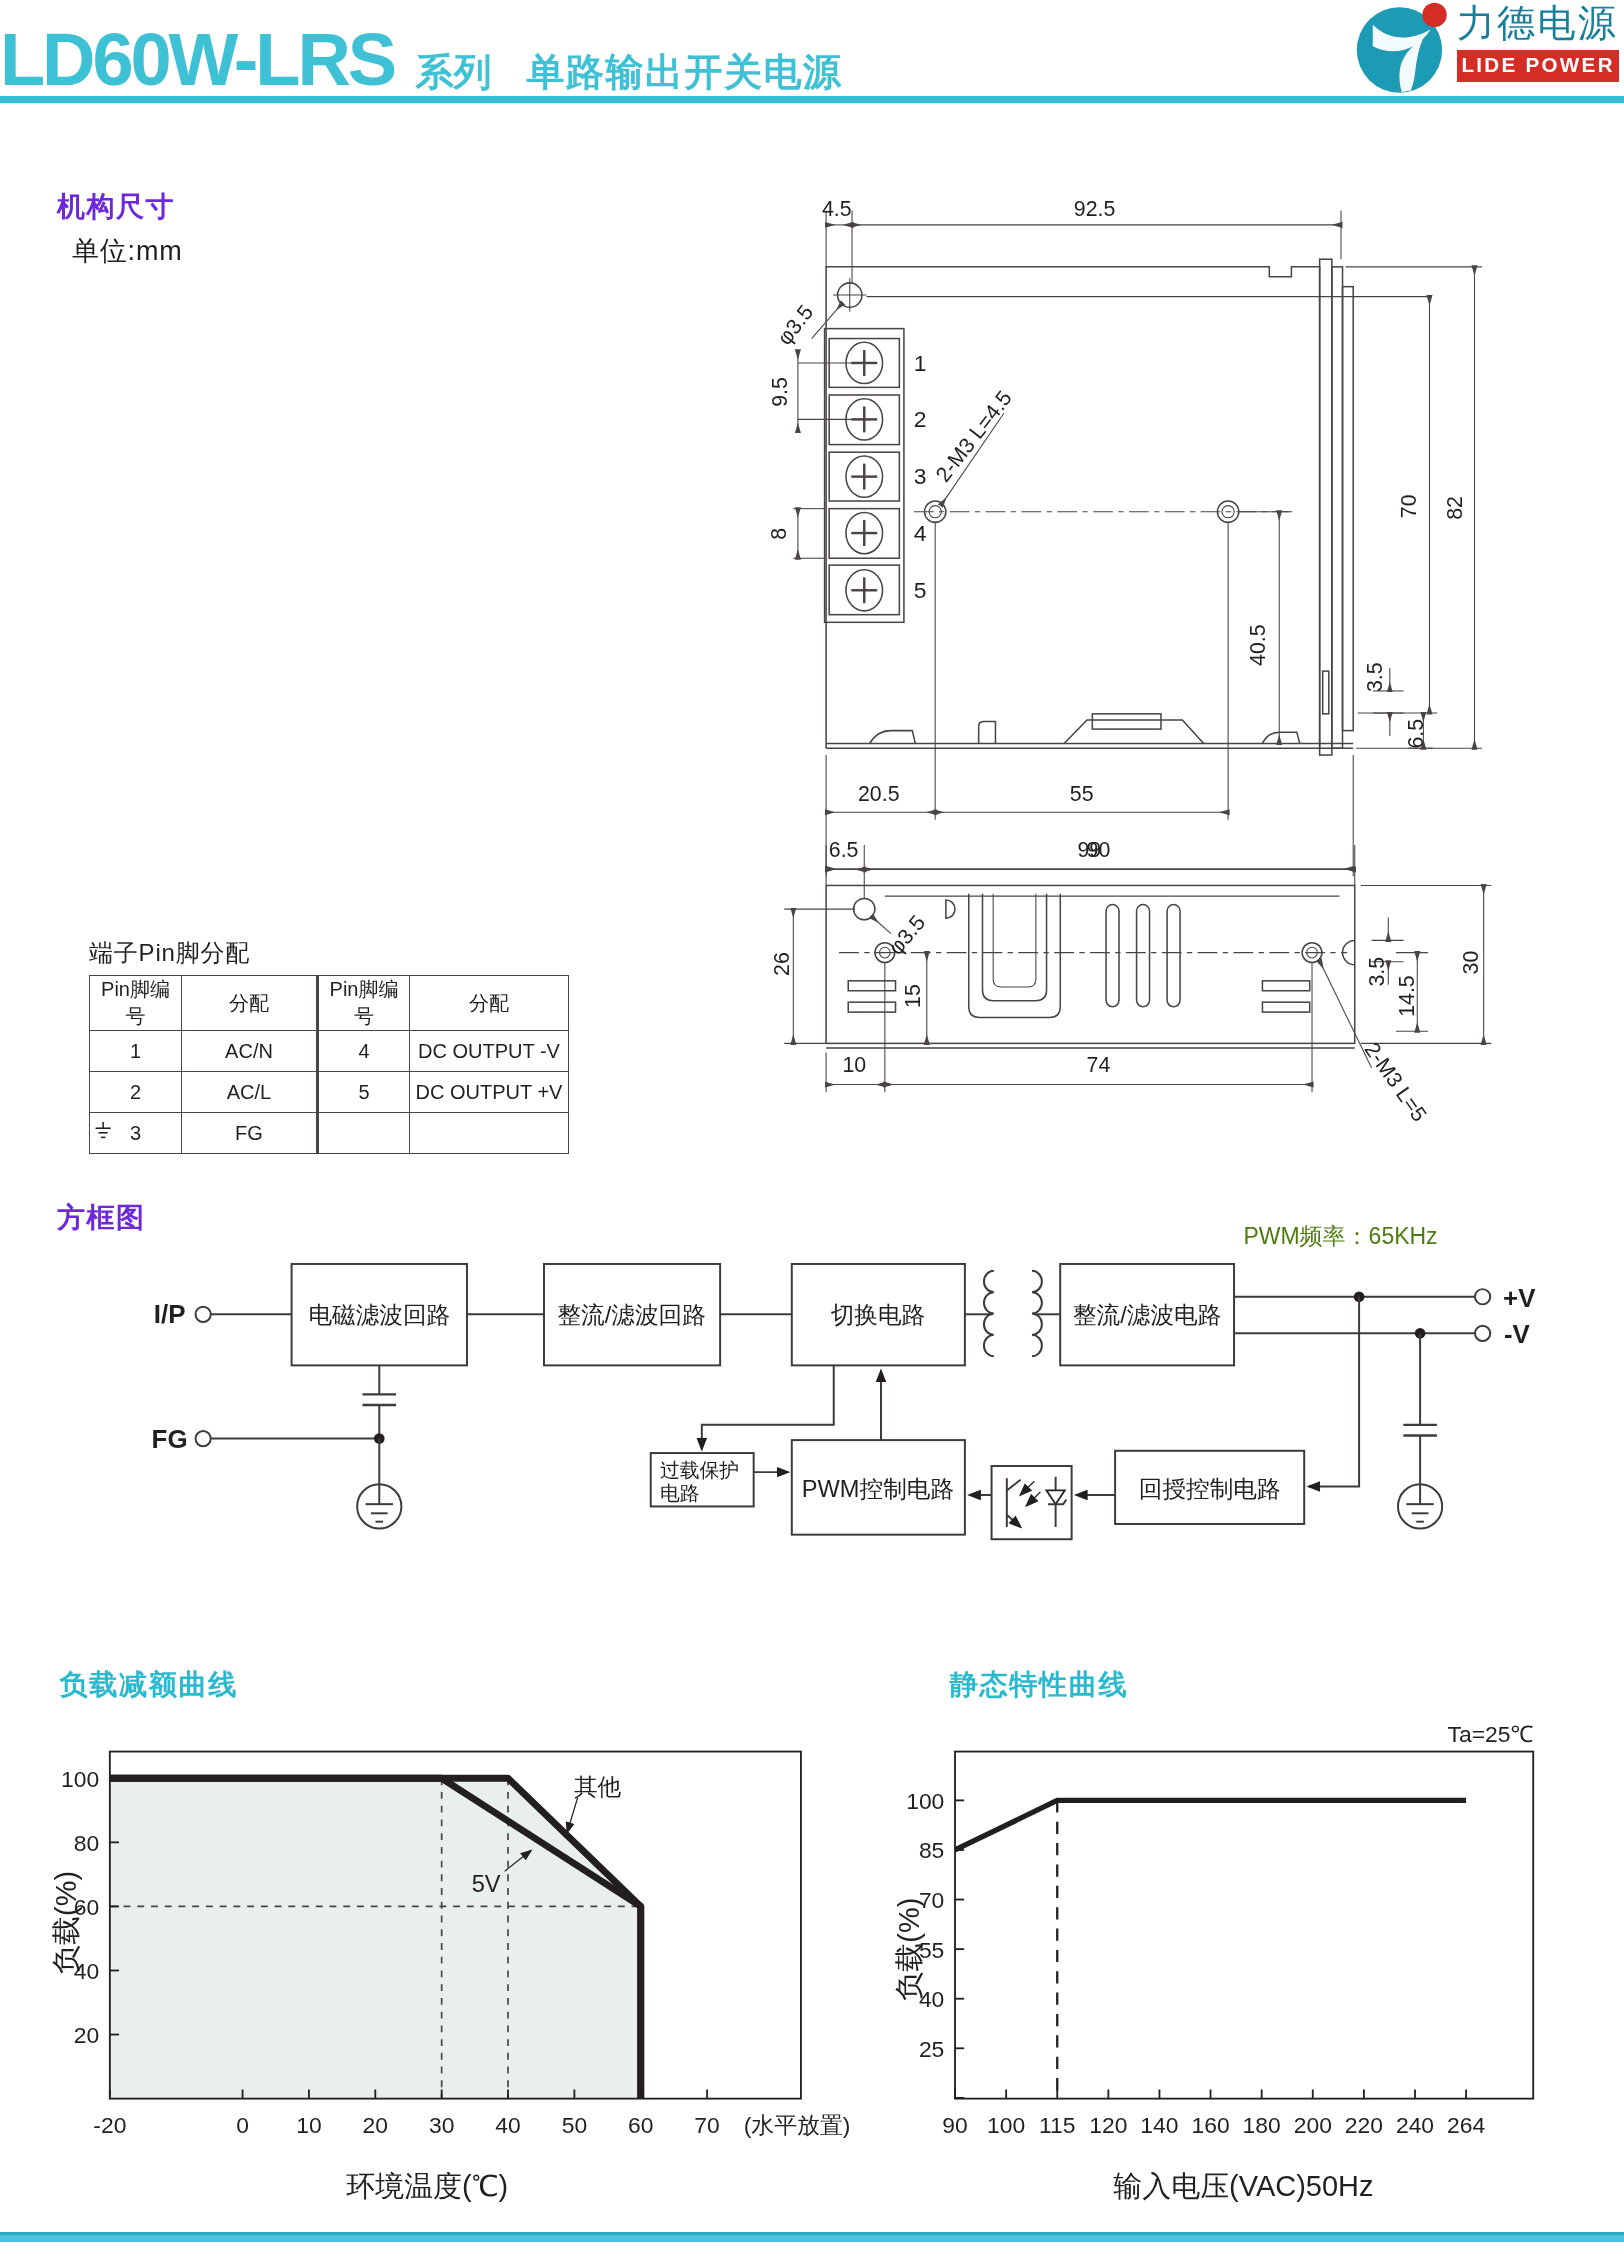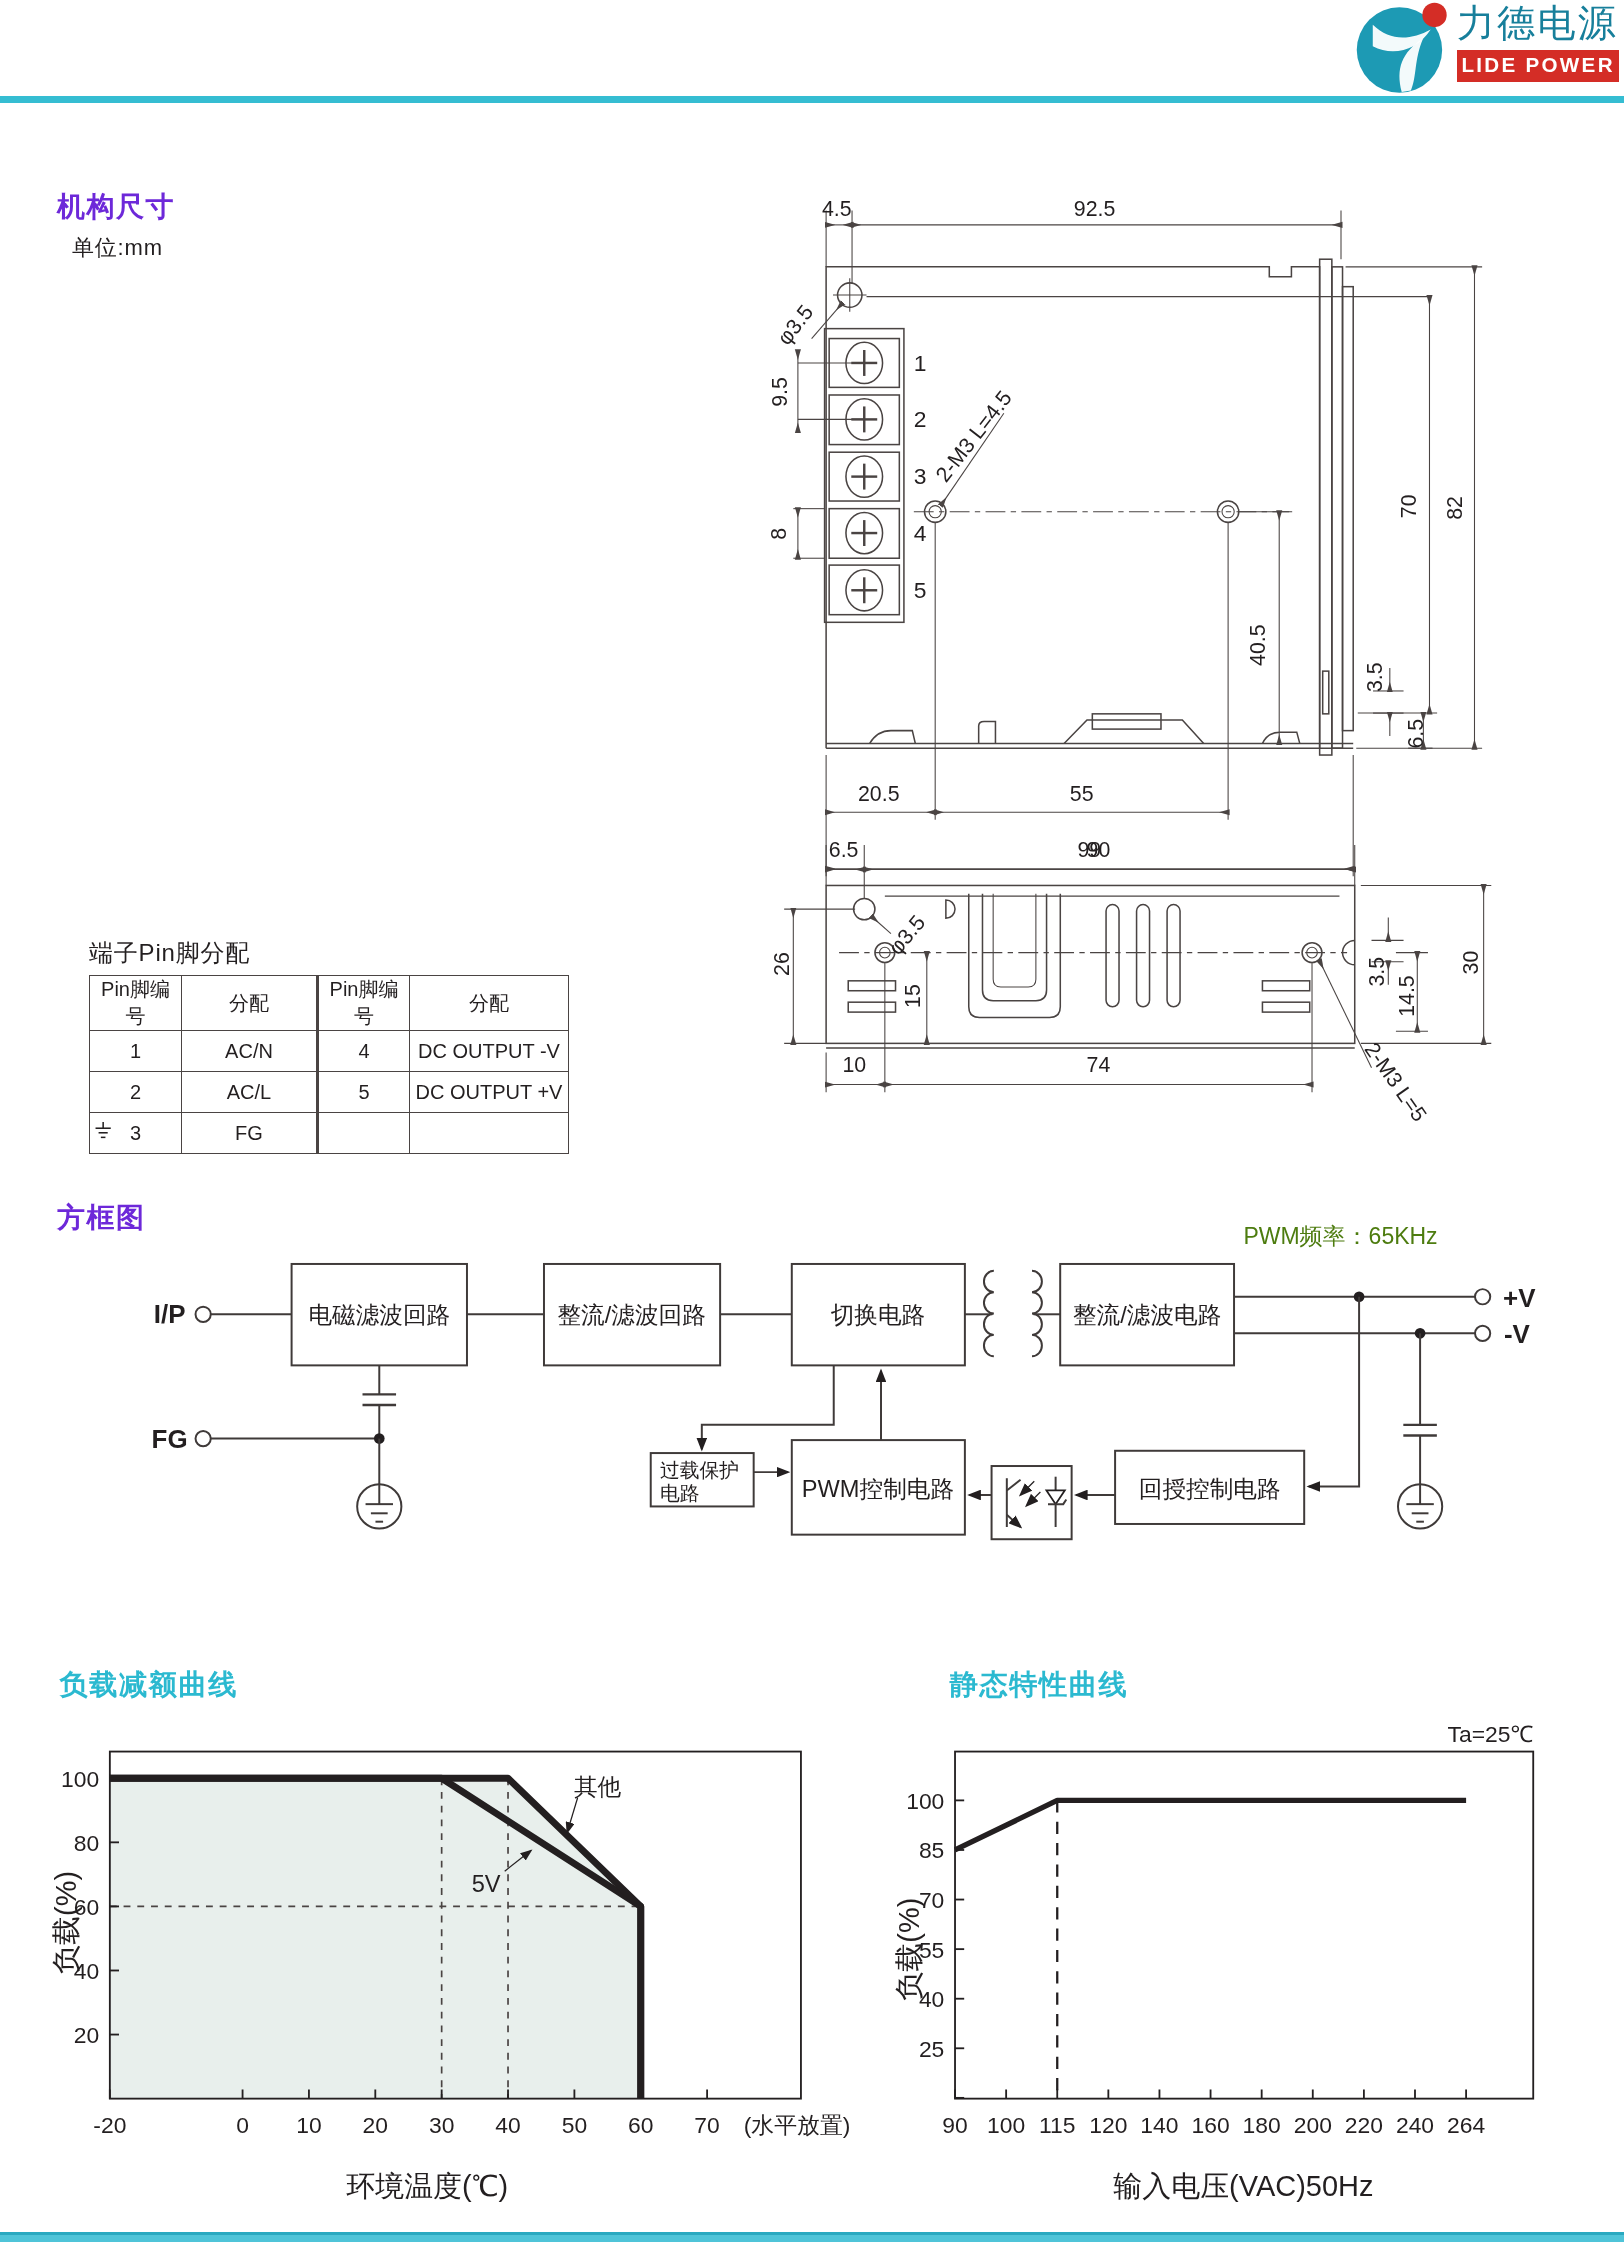--- a/index.html
+++ b/index.html
@@ -12,21 +12,21 @@
   #series-label{font-size:38px;font-weight:bold;color:#3ec1d5;margin-left:21.4px;}
   #subtitle{font-size:38px;font-weight:bold;color:#3ec1d5;margin-left:35px;letter-spacing:1.5px;}
   #header-rule{left:0;top:96px;width:1624px;height:6.9px;background:#35bdd2;}
   
   #logo{right:4.6px;top:1.5px;display:flex;align-items:flex-start;}
   #logo-text{margin-left:7.6px;}
   #logo-cn{font-family:"Liberation Serif",serif;font-weight:normal;font-size:38px;color:#177f9b;letter-spacing:2.3px;line-height:43px;}
   #logo-en-bar{margin-top:5px;background:#d42d26;color:#fff;font-weight:bold;font-size:20.6px;
                letter-spacing:2.3px;text-align:center;padding:3.8px 4.6px 4.6px 4.6px;}
   .sec-title{font-size:28px;font-weight:bold;color:#6d28d9;letter-spacing:1.5px;}
-  #unit-label{font-size:22px;color:#231f20;letter-spacing:0.8px;}
+  #unit-label{font-size:27px;color:#231f20;letter-spacing:0.8px;}
   #pwm-note{font-size:23px;color:#4d7c0f;text-align:center;}
   
   #pin-block{left:89px;top:937px;}
   #pin-title{font-size:24px;color:#231f20;margin-bottom:6.1px;letter-spacing:0.8px;}
   #pin-table{border-collapse:collapse;table-layout:fixed;}
   #pin-table td,#pin-table th{border:1.5px solid #4a4443;font-size:20px;font-weight:normal;
       text-align:center;vertical-align:middle;height:40px;padding:0 3.1px;}
   #pin-table .thick-l{border-left:3.1px solid #4a4443;}
   #pin-table .gnd-ico{vertical-align:-2.3px;margin-left:4.6px;}
   
@@ -53,20 +53,25 @@
   .anno{font-size:31px;fill:#231f20;text-anchor:middle;}
   .anno-arrow{stroke:#231f20;stroke-width:1.6;fill:none;}
   #footer-line1{left:0;top:2232px;width:1624px;height:3.1px;background:#2aa9c0;}
   #footer-line2{left:0;top:2235px;width:1624px;height:6.9px;background:#4fc4d8;}
 </style>
 </head>
 <body>
 
 <div id="page">
 
+  <div class="abs" id="title-row">
+    <span id="product-code">LD60W-LRS</span>
+    <span id="series-label">系列</span>
+    <span id="subtitle">单路输出开关电源</span>
+  </div>
   <div class="abs" id="header-rule"></div>
 
   <div class="abs" id="logo">
     <svg width="93" height="93" viewBox="0 0 122 122" style="position:static">
       <circle cx="57" cy="63" r="56" fill="#1d9ab4"></circle>
       <path d="M22,30 C45,52 72,50 98,36 C80,64 48,72 22,58 Z" fill="#ffffff" opacity="0.95"></path>
       <path d="M60,118 C52,88 60,66 88,48 C76,76 80,98 72,116 Z" fill="#ffffff" opacity="0.95"></path>
       <circle cx="103" cy="17" r="16" fill="#d42d26"></circle>
     </svg>
     <div id="logo-text">

